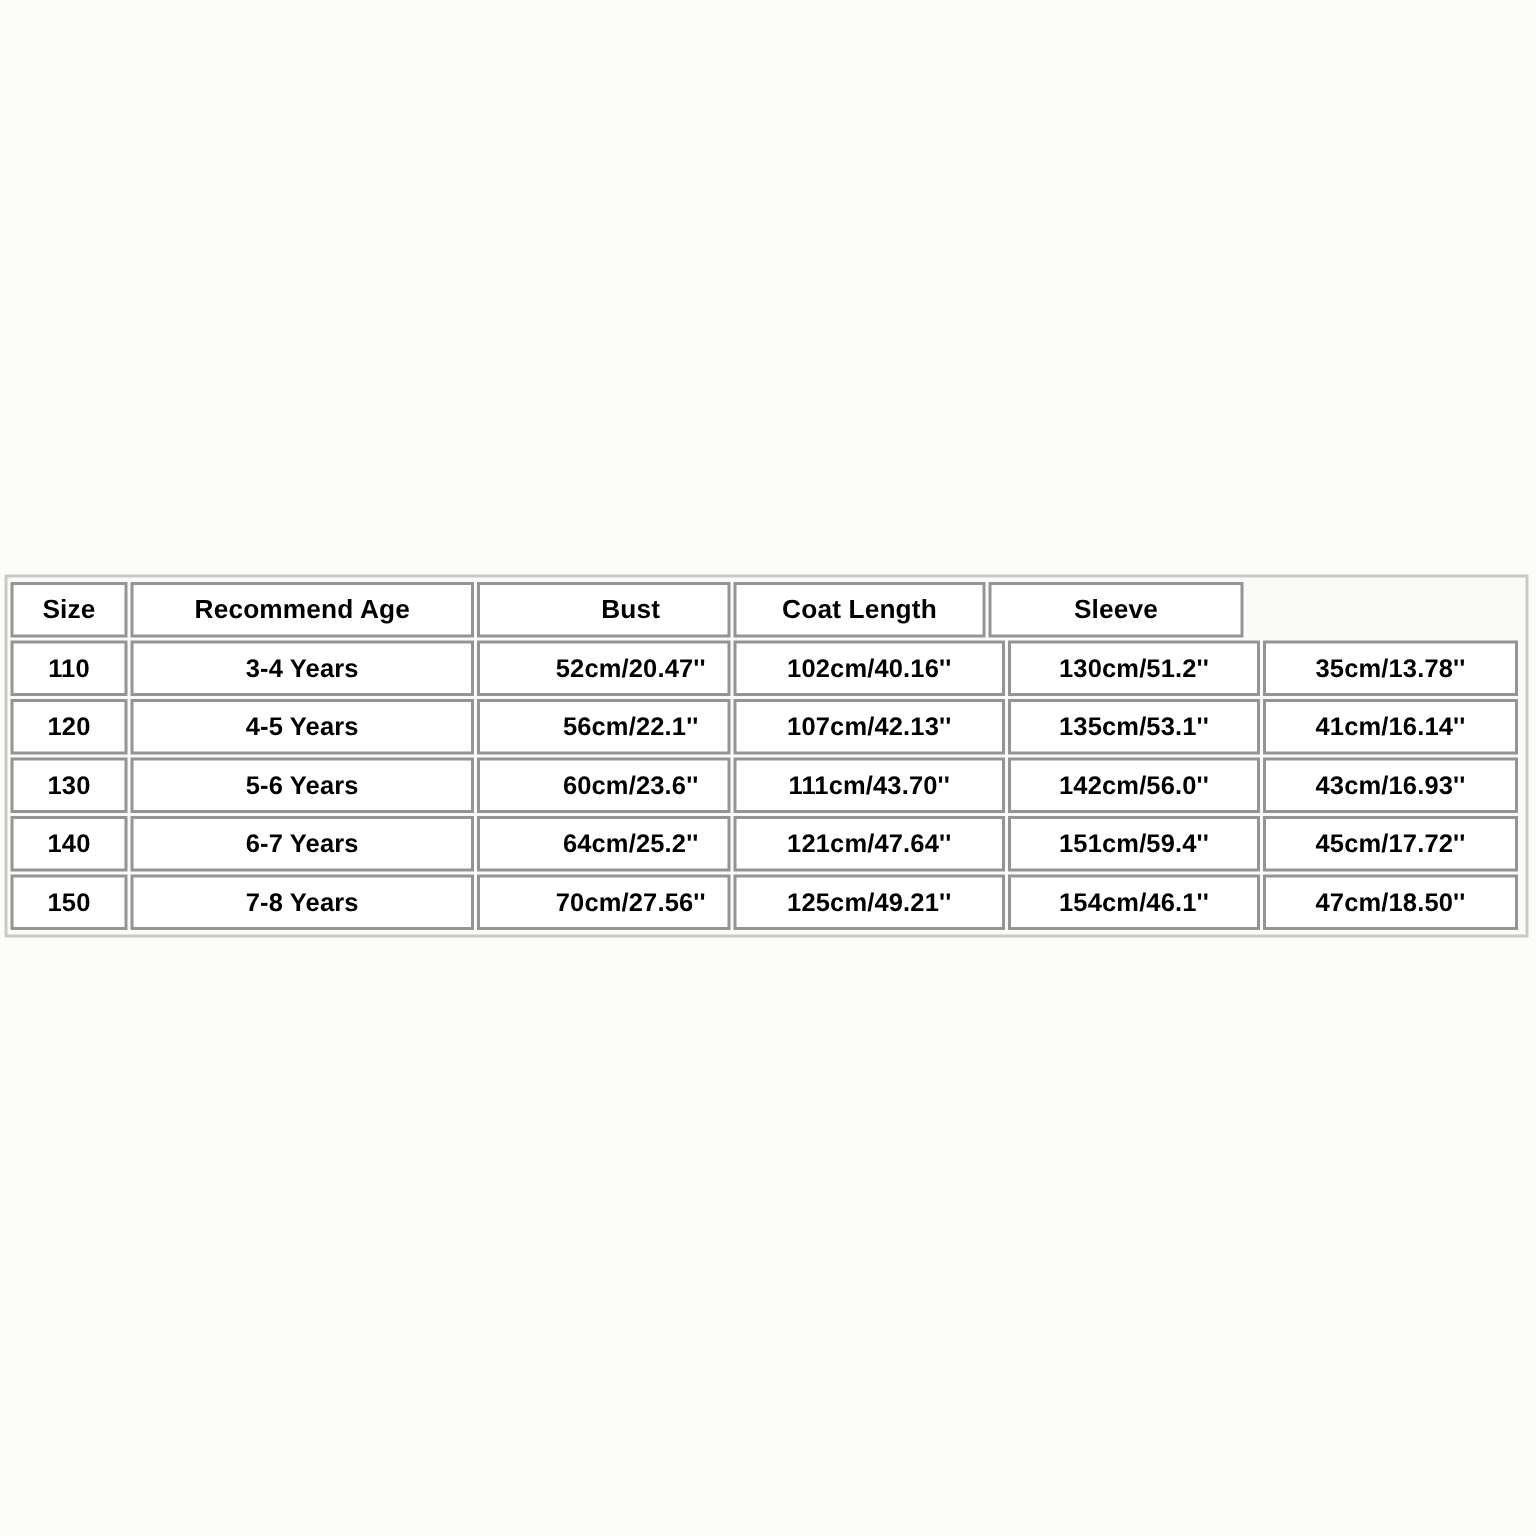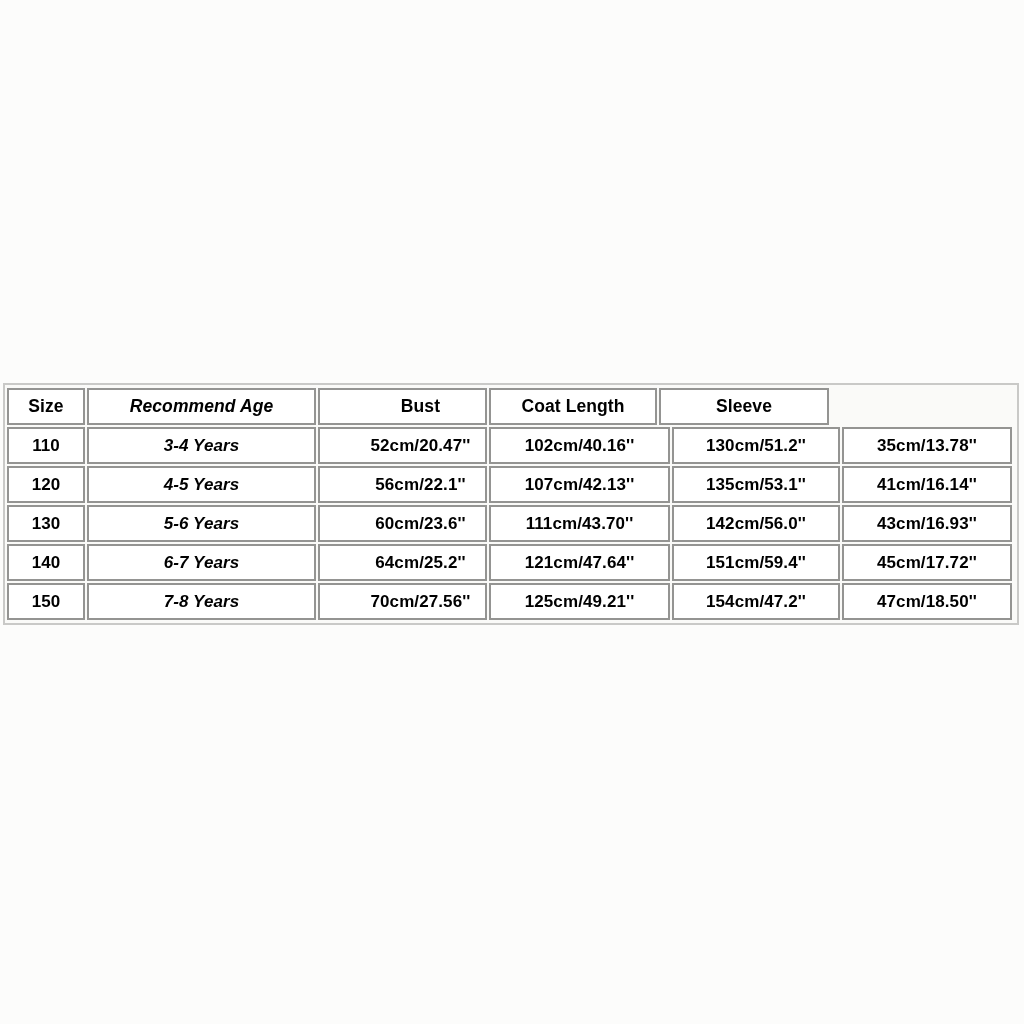--- a/index.html
+++ b/index.html
@@ -48,21 +48,21 @@
     white-space: nowrap;
     overflow: hidden;
   }
 
   .chart-row.header-row .chart-cell {
     font-size: 17.5px;
   }
 
   
   .col-0 { width: 78px; }
-  .col-1 { width: 229px; font-style: italic; }
+  .col-1 { width: 229px; }
   .col-2 { width: 169px; padding-left: 36px; }
   .col-3 { width: 181px; }
   .col-4 { width: 168px; }
   .col-5 { width: 170px; margin-right: 0; }
 
   .col-0 .cell-text,
   .col-1 .cell-text,
   .col-2 .cell-text,
   .col-3 .cell-text,
   .col-4 .cell-text,
@@ -178,19 +178,19 @@
       <div class="chart-cell col-1">
         <span class="cell-text">7-8 Years</span>
       </div>
       <div class="chart-cell col-2">
         <span class="cell-text">70cm/27.56''</span>
       </div>
       <div class="chart-cell col-3">
         <span class="cell-text">125cm/49.21''</span>
       </div>
       <div class="chart-cell col-4">
-        <span class="cell-text">154cm/47.2''</span>
+        <span class="cell-text">154cm/46.1''</span>
       </div>
       <div class="chart-cell col-5">
         <span class="cell-text">47cm/18.50''</span>
       </div>
     </div>
   </div>
 
 </body></html>

